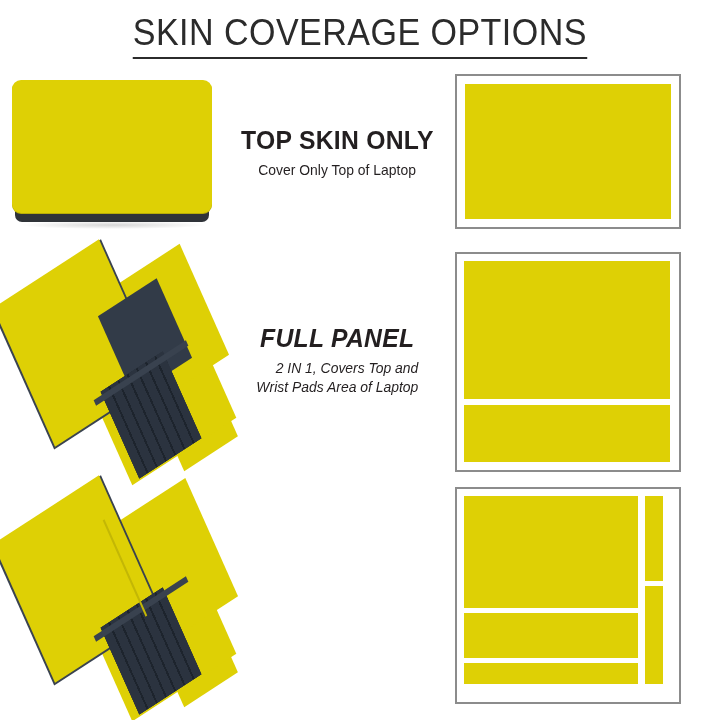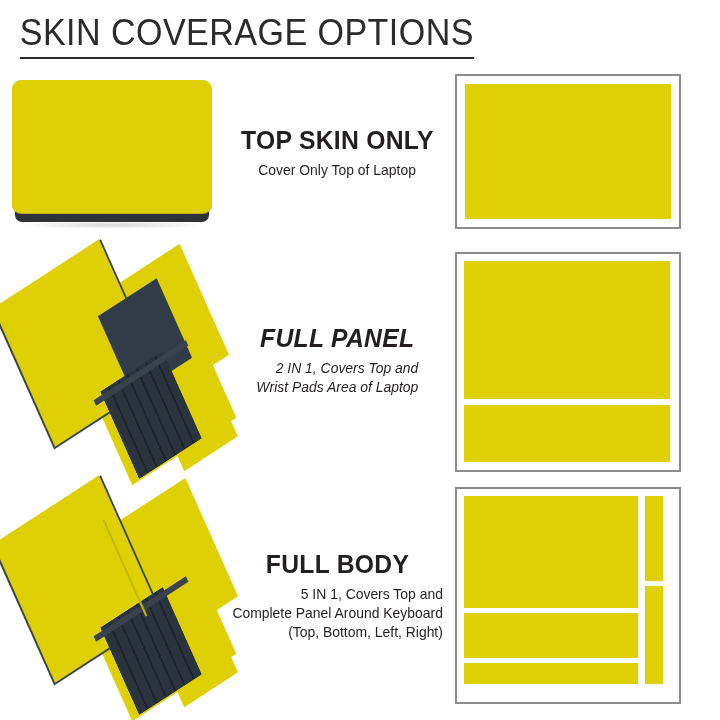--- a/index.html
+++ b/index.html
@@ -15,20 +15,21 @@
     color: #231f20;
     overflow: hidden;
   }
 
   
   .title-wrap {
     position: absolute;
     top: 12px;
     left: 0;
     width: 720px;
+    text-align: center;
   }
   .title {
     display: inline-block;
     font-size: 37px;
     line-height: 42px;
     font-weight: 400;
     letter-spacing: 0.5px;
     transform: scaleX(0.92);
     transform-origin: center;
     color: #2b2b2b;
@@ -298,28 +299,20 @@
       <div class="quad lo-kbbase"></div>
       <div class="quad lo-deck"></div>
       <div class="quad lo-lidedge"></div>
       <div class="quad lo-lid"></div>
       <div class="quad lo-seam"></div>
       <div class="quad lo-keyboard"></div>
       <div class="quad lo-hinge"></div>
     </div>
   </div>
 
-  <div class="text-cell">
-    <div class="opt-title">FULL BODY</div>
-    <div class="opt-sub">
-      <span>5 IN 1, Covers Top and</span>
-      <span>Complete Panel Around Keyboard</span>
-      <span>(Top, Bottom, Left, Right)</span>
-    </div>
-  </div>
 
   <div class="panel panel-3">
     <div class="piece p3-top"></div>
     <div class="piece p3-mid"></div>
     <div class="piece p3-bottom"></div>
     <div class="piece p3-right-top"></div>
     <div class="piece p3-right-bot"></div>
   </div>
 </div>
 

